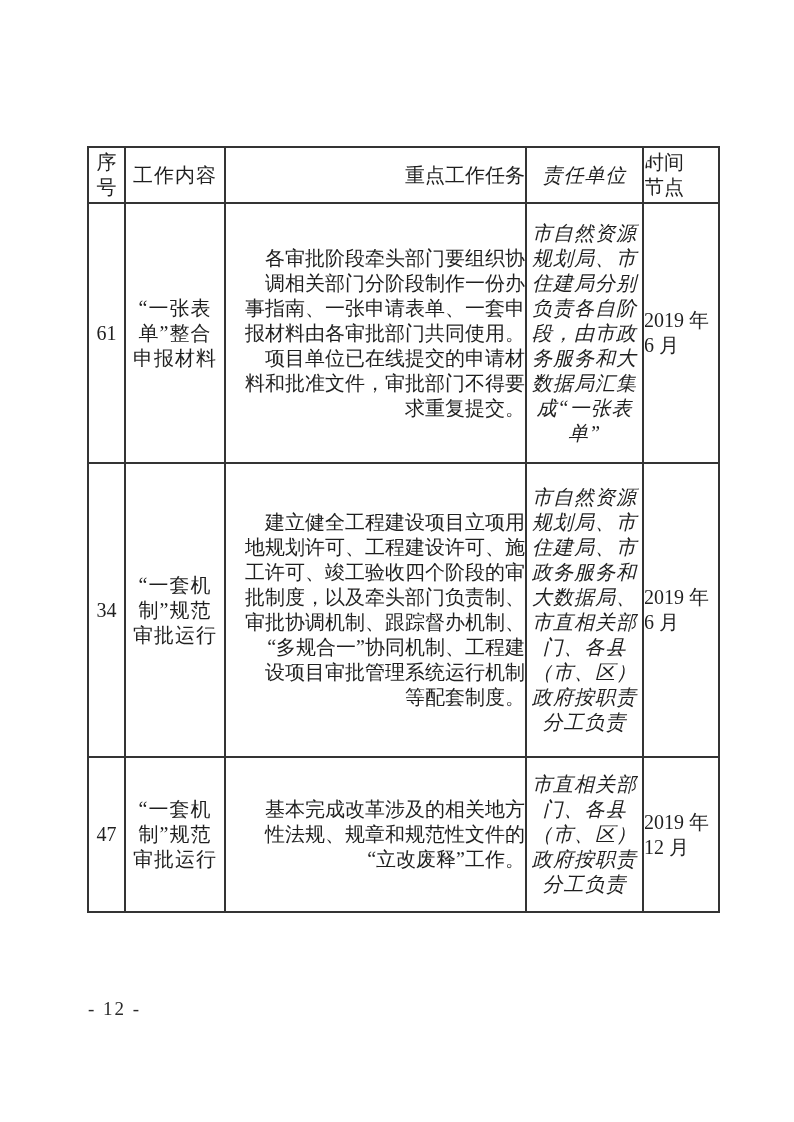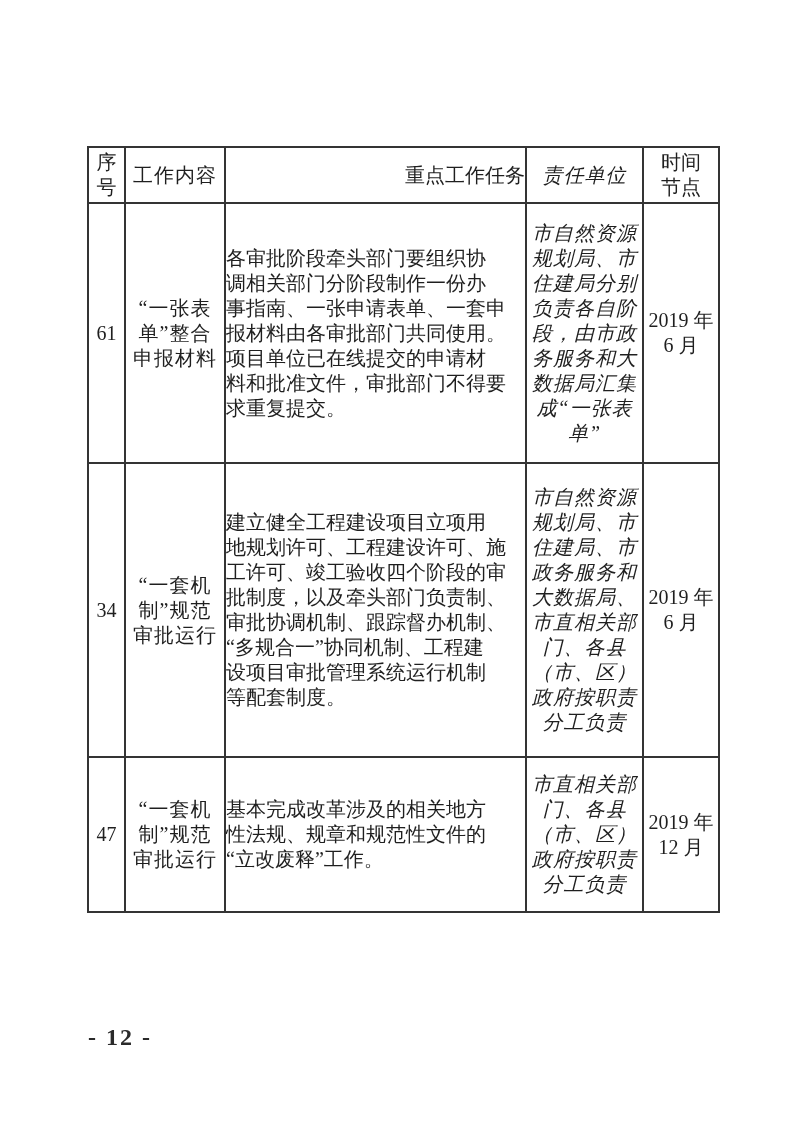--- a/index.html
+++ b/index.html
@@ -37,34 +37,33 @@
   }
   tr.header-row { height: 56px; }
   tr.row-33 { height: 260px; }
   tr.row-34 { height: 294px; }
   tr.row-35 { height: 155px; }
 
   th.col-no, td.cell-no { text-align: center; }
   th.col-content, td.cell-content { text-align: center; letter-spacing: 1px; }
   th.col-task { text-align: right; }
   td.cell-task {
-    text-align: left;
+    text-align: right;
     padding: 0 6px 0 8px;
   }
   th.col-unit, td.cell-unit { text-align: center; letter-spacing: 1px; font-style: italic; }
-  th.col-time, td.cell-time { text-align: center; }
+  th.col-time, td.cell-time { text-align: left; border-radius: 23px; }
 
   .footer {
     position: absolute;
     left: 88px;
-    top: 1024px;
-    font-size: 24px;
+    top: 998px;
+    font-size: 19px;
     letter-spacing: 2px;
     color: #2a2a2a;
-    font-weight: bold;
   }
 </style>
 </head>
 <body>
 
 <div class="page">
 
   <table class="doc-table">
     <colgroup>
       <col style="width:37px">

